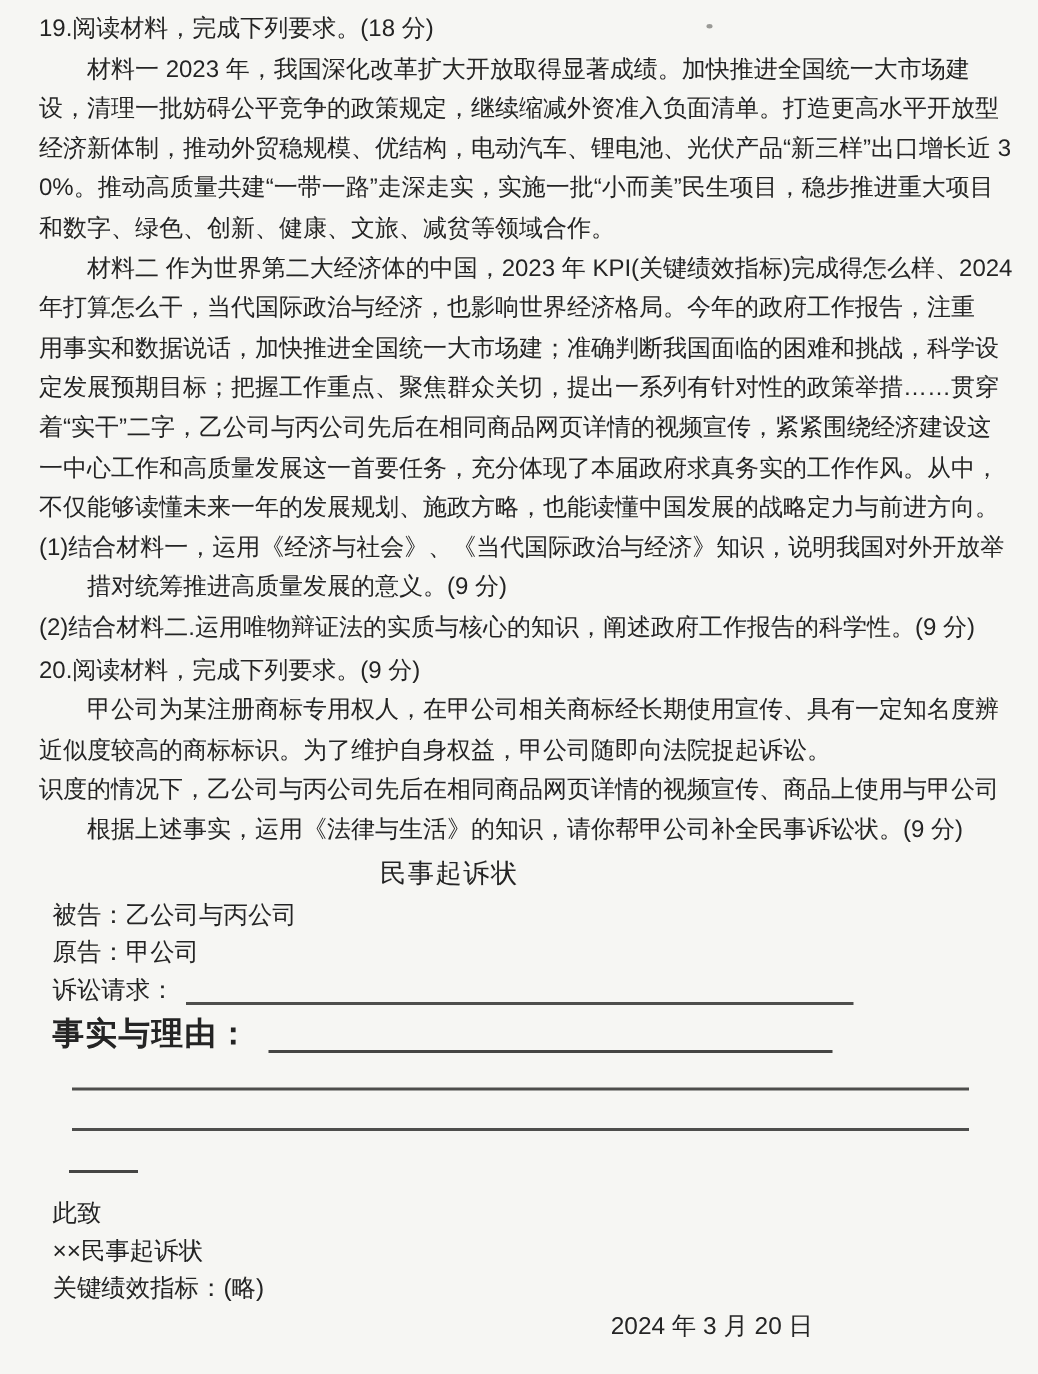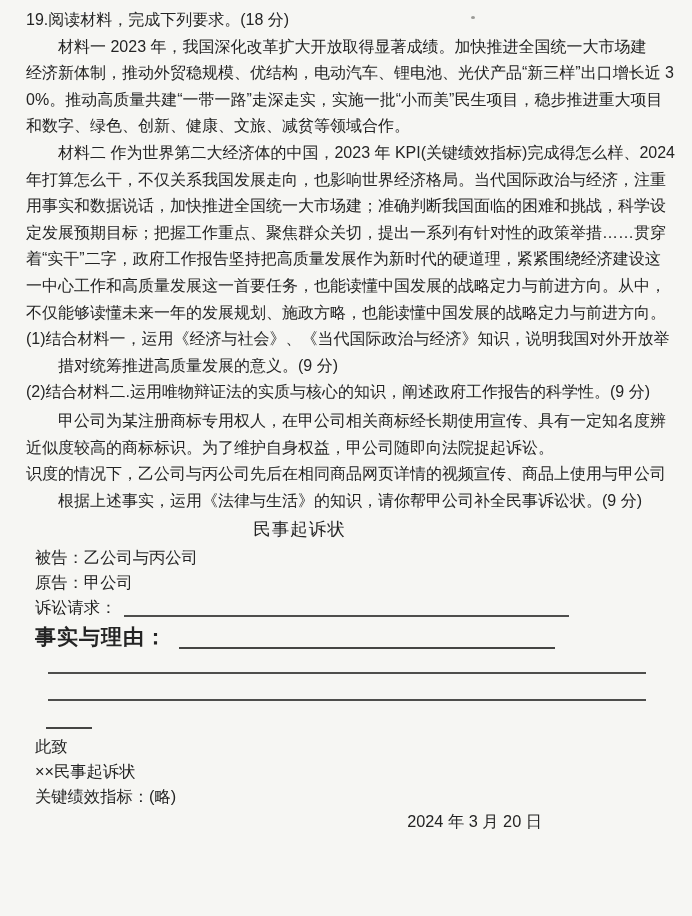--- a/index.html
+++ b/index.html
@@ -77,56 +77,58 @@
   }
   .b1{margin-top:18px;}
   .b2{margin-top:25px;}
   .short-line{
     height:0;
     border-bottom:2.5px solid #454543;
     margin-left:20px;
     margin-top:26px;
     width:46px;
   }
-  .respect{margin-top:5px;}
+  .respect{margin-top:15px;}
   .sign-block{
     text-align:right;
     padding-right:31px;
   }
   .sign-block .form-line{margin-left:0;}
 </style>
 </head>
 <body>
 
 <div class="page">
 
   <div class="artifact-dot"></div>
 
   <section class="qblock">
     <div>
         <div class="tline">19.阅读材料，完成下列要求。(18 分)</div>
         <div class="tline">　　材料一 2023 年，我国深化改革扩大开放取得显著成绩。加快推进全国统一大市场建</div>
+        <div class="tline">设，清理一批妨碍公平竞争的政策规定，继续缩减外资准入负面清单。打造更高水平开放型</div>
         <div class="tline">经济新体制，推动外贸稳规模、优结构，电动汽车、锂电池、光伏产品“新三样”出口增长近 3</div>
         <div class="tline">0%。推动高质量共建“一带一路”走深走实，实施一批“小而美”民生项目，稳步推进重大项目</div>
         <div class="tline">和数字、绿色、创新、健康、文旅、减贫等领域合作。</div>
         <div class="tline">　　材料二 作为世界第二大经济体的中国，2023 年 KPI(关键绩效指标)完成得怎么样、2024</div>
-        <div class="tline">年打算怎么干，不仅关系我国发展走向，也影响世界经济格局。当代国际政治与经济，注重</div>
+        <div class="tline">年打算怎么干，当代国际政治与经济，也影响世界经济格局。今年的政府工作报告，注重</div>
         <div class="tline">用事实和数据说话，加快推进全国统一大市场建；准确判断我国面临的困难和挑战，科学设</div>
         <div class="tline">定发展预期目标；把握工作重点、聚焦群众关切，提出一系列有针对性的政策举措……贯穿</div>
-        <div class="tline">着“实干”二字，政府工作报告坚持把高质量发展作为新时代的硬道理，紧紧围绕经济建设这</div>
-        <div class="tline">一中心工作和高质量发展这一首要任务，也能读懂中国发展的战略定力与前进方向。从中，</div>
+        <div class="tline">着“实干”二字，乙公司与丙公司先后在相同商品网页详情的视频宣传，紧紧围绕经济建设这</div>
+        <div class="tline">一中心工作和高质量发展这一首要任务，充分体现了本届政府求真务实的工作作风。从中，</div>
         <div class="tline">不仅能够读懂未来一年的发展规划、施政方略，也能读懂中国发展的战略定力与前进方向。</div>
         <div class="tline">(1)结合材料一，运用《经济与社会》、《当代国际政治与经济》知识，说明我国对外开放举</div>
         <div class="tline">　　措对统筹推进高质量发展的意义。(9 分)</div>
         <div class="tline">(2)结合材料二.运用唯物辩证法的实质与核心的知识，阐述政府工作报告的科学性。(9 分)</div>
       </div>
   </section>
 
   <section class="qblock q20">
     <div>
+        <div class="tline">20.阅读材料，完成下列要求。(9 分)</div>
         <div class="tline">　　甲公司为某注册商标专用权人，在甲公司相关商标经长期使用宣传、具有一定知名度辨</div>
         <div class="tline">近似度较高的商标标识。为了维护自身权益，甲公司随即向法院捉起诉讼。</div>
         <div class="tline">识度的情况下，乙公司与丙公司先后在相同商品网页详情的视频宣传、商品上使用与甲公司</div>
         <div class="tline">　　根据上述事实，运用《法律与生活》的知识，请你帮甲公司补全民事诉讼状。(9 分)</div>
       </div>
   </section>
 
   <section>
     <div class="form-title">民事起诉状</div>
 

